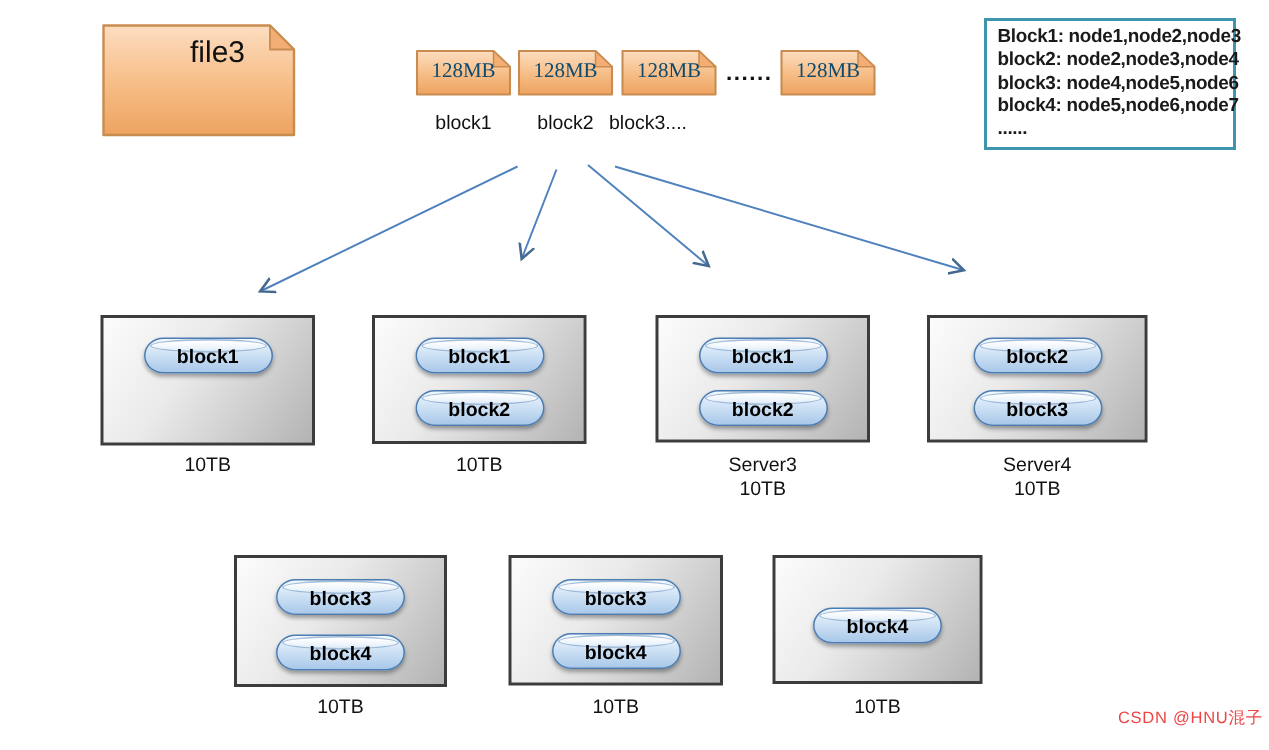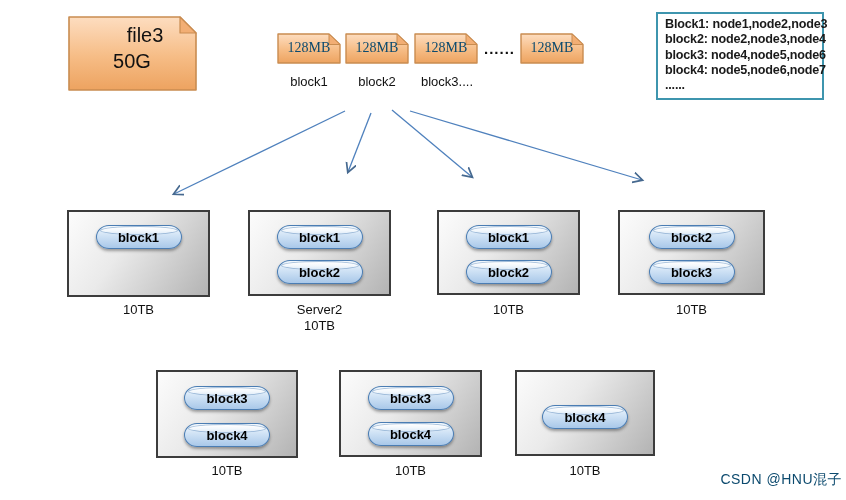--- a/index.html
+++ b/index.html
@@ -36,21 +36,21 @@
     text-align:center;font-size:13px;font-weight:bold;color:#000;
   }
   .cyl::before{
     content:"";position:absolute;left:3px;right:3px;top:0;height:9px;
     border-radius:50%;
     background:linear-gradient(180deg,rgba(255,255,255,0.95),rgba(255,255,255,0.2));
     border:1px solid rgba(75,125,179,0.5);box-sizing:border-box;
   }
   .cyl span{position:relative;z-index:2;line-height:24px;display:block;}
   .watermark{
-    position:absolute;right:4px;top:471px;font-size:14px;color:#0c4a6e;
+    position:absolute;right:4px;top:471px;font-size:11px;color:#ef4444;
     letter-spacing:0.5px;
   }
 </style>
 </head>
 <body>
 
 <div class="canvas">
 
   <svg width="0" height="0" style="position:absolute">
     <defs>
@@ -63,21 +63,20 @@
         <path d="M0,0.5 L7.5,4.5 L0,8.5" fill="none" stroke="#46698f" stroke-width="1.3"></path>
       </marker>
     </defs>
   </svg>
 
   <svg class="shape" style="left:68px;top:16px" width="130" height="76">
     <polygon points="1,1 112,1 128,17 128,74 1,74" fill="url(#orangeGrad)" stroke="#c98c50" stroke-width="1.6" stroke-linejoin="round"></polygon>
     <polygon points="112,1 128,17 112,17" fill="#f2ae74" stroke="#c98c50" stroke-width="1.2" stroke-linejoin="round"></polygon>
   </svg>
   <div class="file-text" style="left:68px;top:24px;width:154px">file3</div>
-  <div class="file-text" style="left:68px;top:50px;width:128px">50G</div>
 
   <svg class="shape" style="left:277px;top:33px" width="65" height="32">
     <polygon points="1,1 52,1 63,11.5 63,30 1,30" fill="url(#orangeGrad)" stroke="#c98c50" stroke-width="1.4" stroke-linejoin="round"></polygon>
     <polygon points="52,1 63,11.5 52,11.5" fill="#f2ae74" stroke="#c98c50" stroke-width="1" stroke-linejoin="round"></polygon>
   </svg>
   <div class="chip-text" style="left:277px;top:40px;width:64px">128MB</div>
 
   <svg class="shape" style="left:345px;top:33px" width="65" height="32">
     <polygon points="1,1 52,1 63,11.5 63,30 1,30" fill="url(#orangeGrad)" stroke="#c98c50" stroke-width="1.4" stroke-linejoin="round"></polygon>
     <polygon points="52,1 63,11.5 52,11.5" fill="#f2ae74" stroke="#c98c50" stroke-width="1" stroke-linejoin="round"></polygon>
@@ -93,21 +92,21 @@
   <div class="dots" style="left:484px;top:40px">......</div>
 
   <svg class="shape" style="left:520px;top:33px" width="65" height="32">
     <polygon points="1,1 52,1 63,11.5 63,30 1,30" fill="url(#orangeGrad)" stroke="#c98c50" stroke-width="1.4" stroke-linejoin="round"></polygon>
     <polygon points="52,1 63,11.5 52,11.5" fill="#f2ae74" stroke="#c98c50" stroke-width="1" stroke-linejoin="round"></polygon>
   </svg>
   <div class="chip-text" style="left:520px;top:40px;width:64px">128MB</div>
 
   <div class="chip-label" style="left:277px;top:74px;width:64px">block1</div>
   <div class="chip-label" style="left:345px;top:74px;width:64px">block2</div>
-  <div class="chip-label" style="left:406px;top:74px;width:82px">block3....</div>
+  <div class="chip-label" style="left:391px;top:74px;width:82px">block3....</div>
 
   <div class="legend">
     <div>Block1: node1,node2,node3</div>
     <div>block2: node2,node3,node4</div>
     <div>block3: node4,node5,node6</div>
     <div>block4: node5,node6,node7</div>
     <div>......</div>
   </div>
 
   <svg class="shape" style="left:0;top:0" width="846" height="500" pointer-events="none">
@@ -128,45 +127,46 @@
 
   <div class="server" style="left:248px;top:210px;width:143px;height:86px">
     <div class="cyl" style="top:13px">
         <span>block1</span>
       </div>
     <div class="cyl" style="top:48px">
         <span>block2</span>
       </div>
   </div>
   <div class="server-label" style="left:248px;top:302px;width:143px">
-    <div>Server2</div>
     <div>10TB</div>
   </div>
 
   <div class="server" style="left:437px;top:210px;width:143px;height:85px">
     <div class="cyl" style="top:13px">
         <span>block1</span>
       </div>
     <div class="cyl" style="top:48px">
         <span>block2</span>
       </div>
   </div>
   <div class="server-label" style="left:437px;top:302px;width:143px">
+    <div>Server3</div>
     <div>10TB</div>
   </div>
 
   <div class="server" style="left:618px;top:210px;width:147px;height:85px">
     <div class="cyl" style="top:13px">
         <span>block2</span>
       </div>
     <div class="cyl" style="top:48px">
         <span>block3</span>
       </div>
   </div>
   <div class="server-label" style="left:618px;top:302px;width:147px">
+    <div>Server4</div>
     <div>10TB</div>
   </div>
 
   <div class="server" style="left:156px;top:370px;width:142px;height:88px">
     <div class="cyl" style="top:14px">
         <span>block3</span>
       </div>
     <div class="cyl" style="top:51px">
         <span>block4</span>
       </div>

